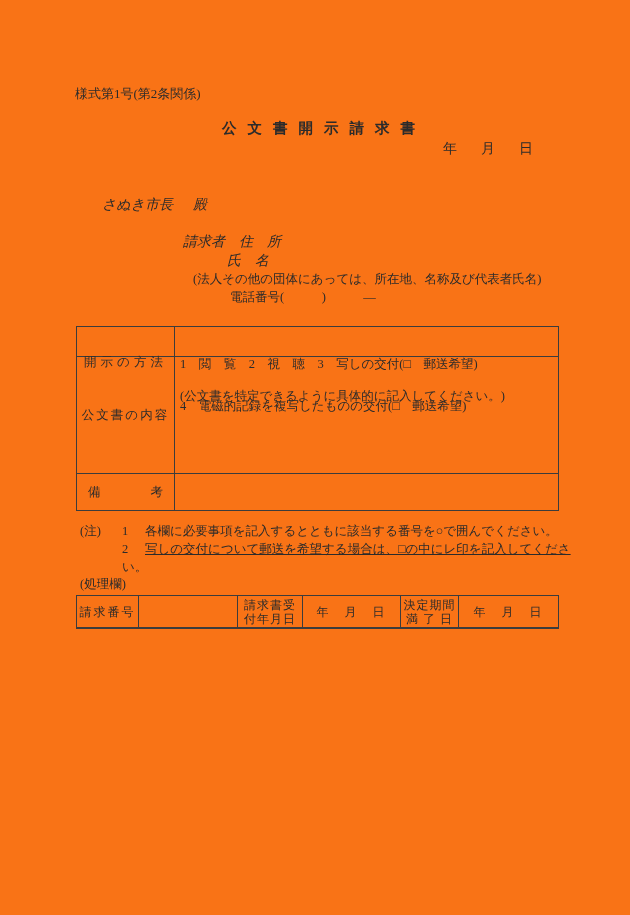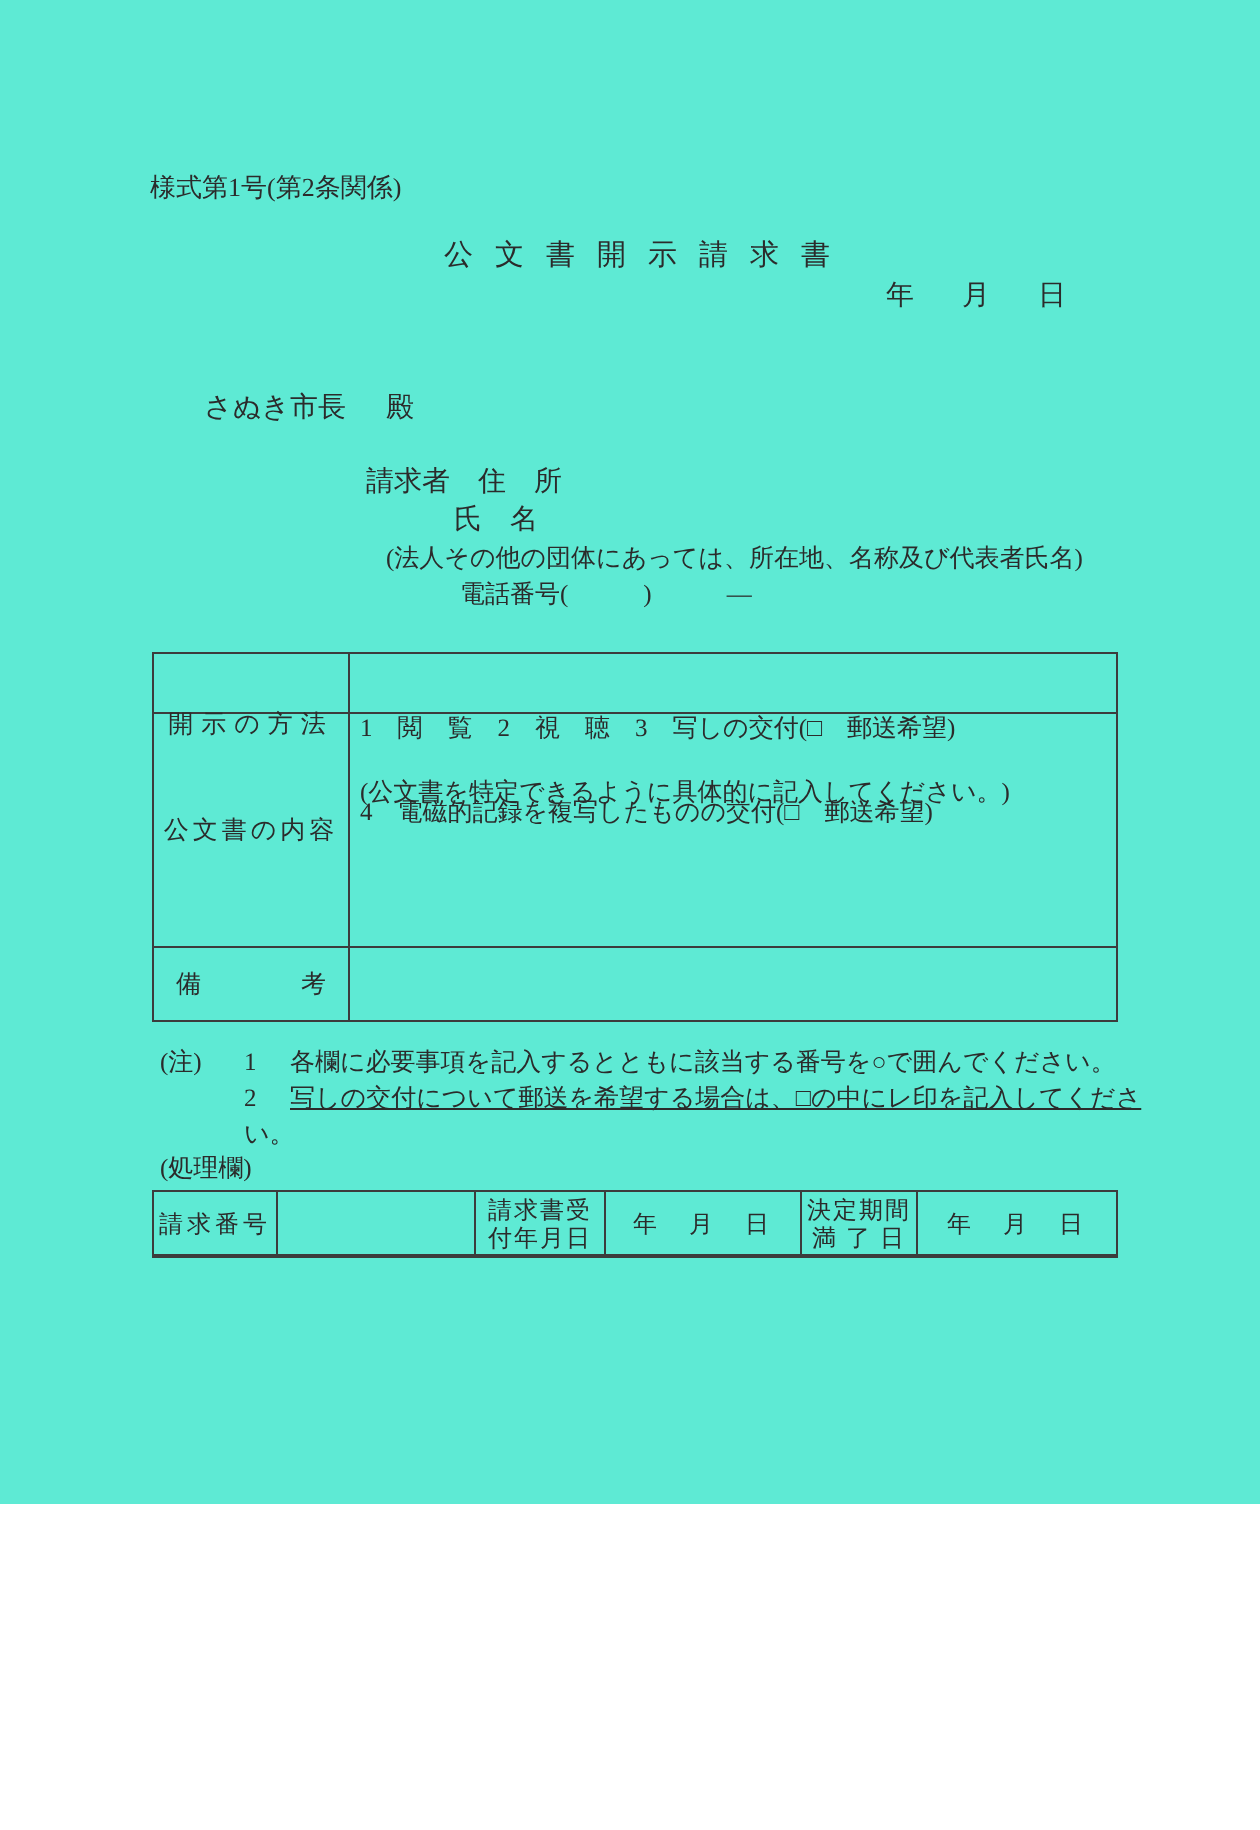--- a/index.html
+++ b/index.html
@@ -1,27 +1,27 @@
 <!DOCTYPE html>
 <html><head>
 <meta charset="utf-8">
 <style>
   html,body{margin:0;padding:0;background:#ffffff;}
   .page{
     position:relative;
     width:630px;
-    height:752px;
-    background:#5eead4;
+    height:915px;
+    background:#f97316;
     font-family:"Liberation Serif","DejaVu Serif",serif;
     color:#2b2b2b;
     overflow:hidden;
   }
   .abs{position:absolute;white-space:pre;line-height:1.25;}
   .fs13{font-size:13px;}
-  .fs14{font-size:14px;}
+  .fs14{font-size:14px;font-style:italic;}
   .fs12{font-size:12.5px;}
   .title{font-size:14.5px;letter-spacing:11px;}
   .dateline{font-size:14px;letter-spacing:5px;}
   .honorific{margin-left:20px;}
 
   
   .rtable{
     position:absolute;left:76px;top:326px;width:481px;
     border:1px solid #3c3c3c;
     display:grid;
@@ -52,21 +52,21 @@
   }
   .pcell{display:flex;flex-direction:column;align-items:center;justify-content:center;line-height:14px;white-space:pre;}
 </style>
 </head>
 <body>
 
 <div class="page">
 
   <div class="abs fs13" style="left:75px;top:86px;">様式第1号(第2条関係)</div>
 
-  <div class="abs title" style="left:222px;top:119px;">公文書開示請求書</div>
+  <div class="abs title" style="left:222px;top:119px;font-weight:bold;">公文書開示請求書</div>
 
   <div class="abs dateline" style="left:443px;top:140px;">年　月　日</div>
 
   <div class="abs fs14" style="left:102px;top:196px;"><span>さぬき市長</span><span class="honorific">殿</span></div>
 
   <div class="abs fs14" style="left:183px;top:233px;">請求者　住　所</div>
 
   <div class="abs fs14" style="left:227px;top:252px;">氏　名</div>
 
   <div class="abs fs12" style="left:193px;top:272px;">(法人その他の団体にあっては、所在地、名称及び代表者氏名)</div>

